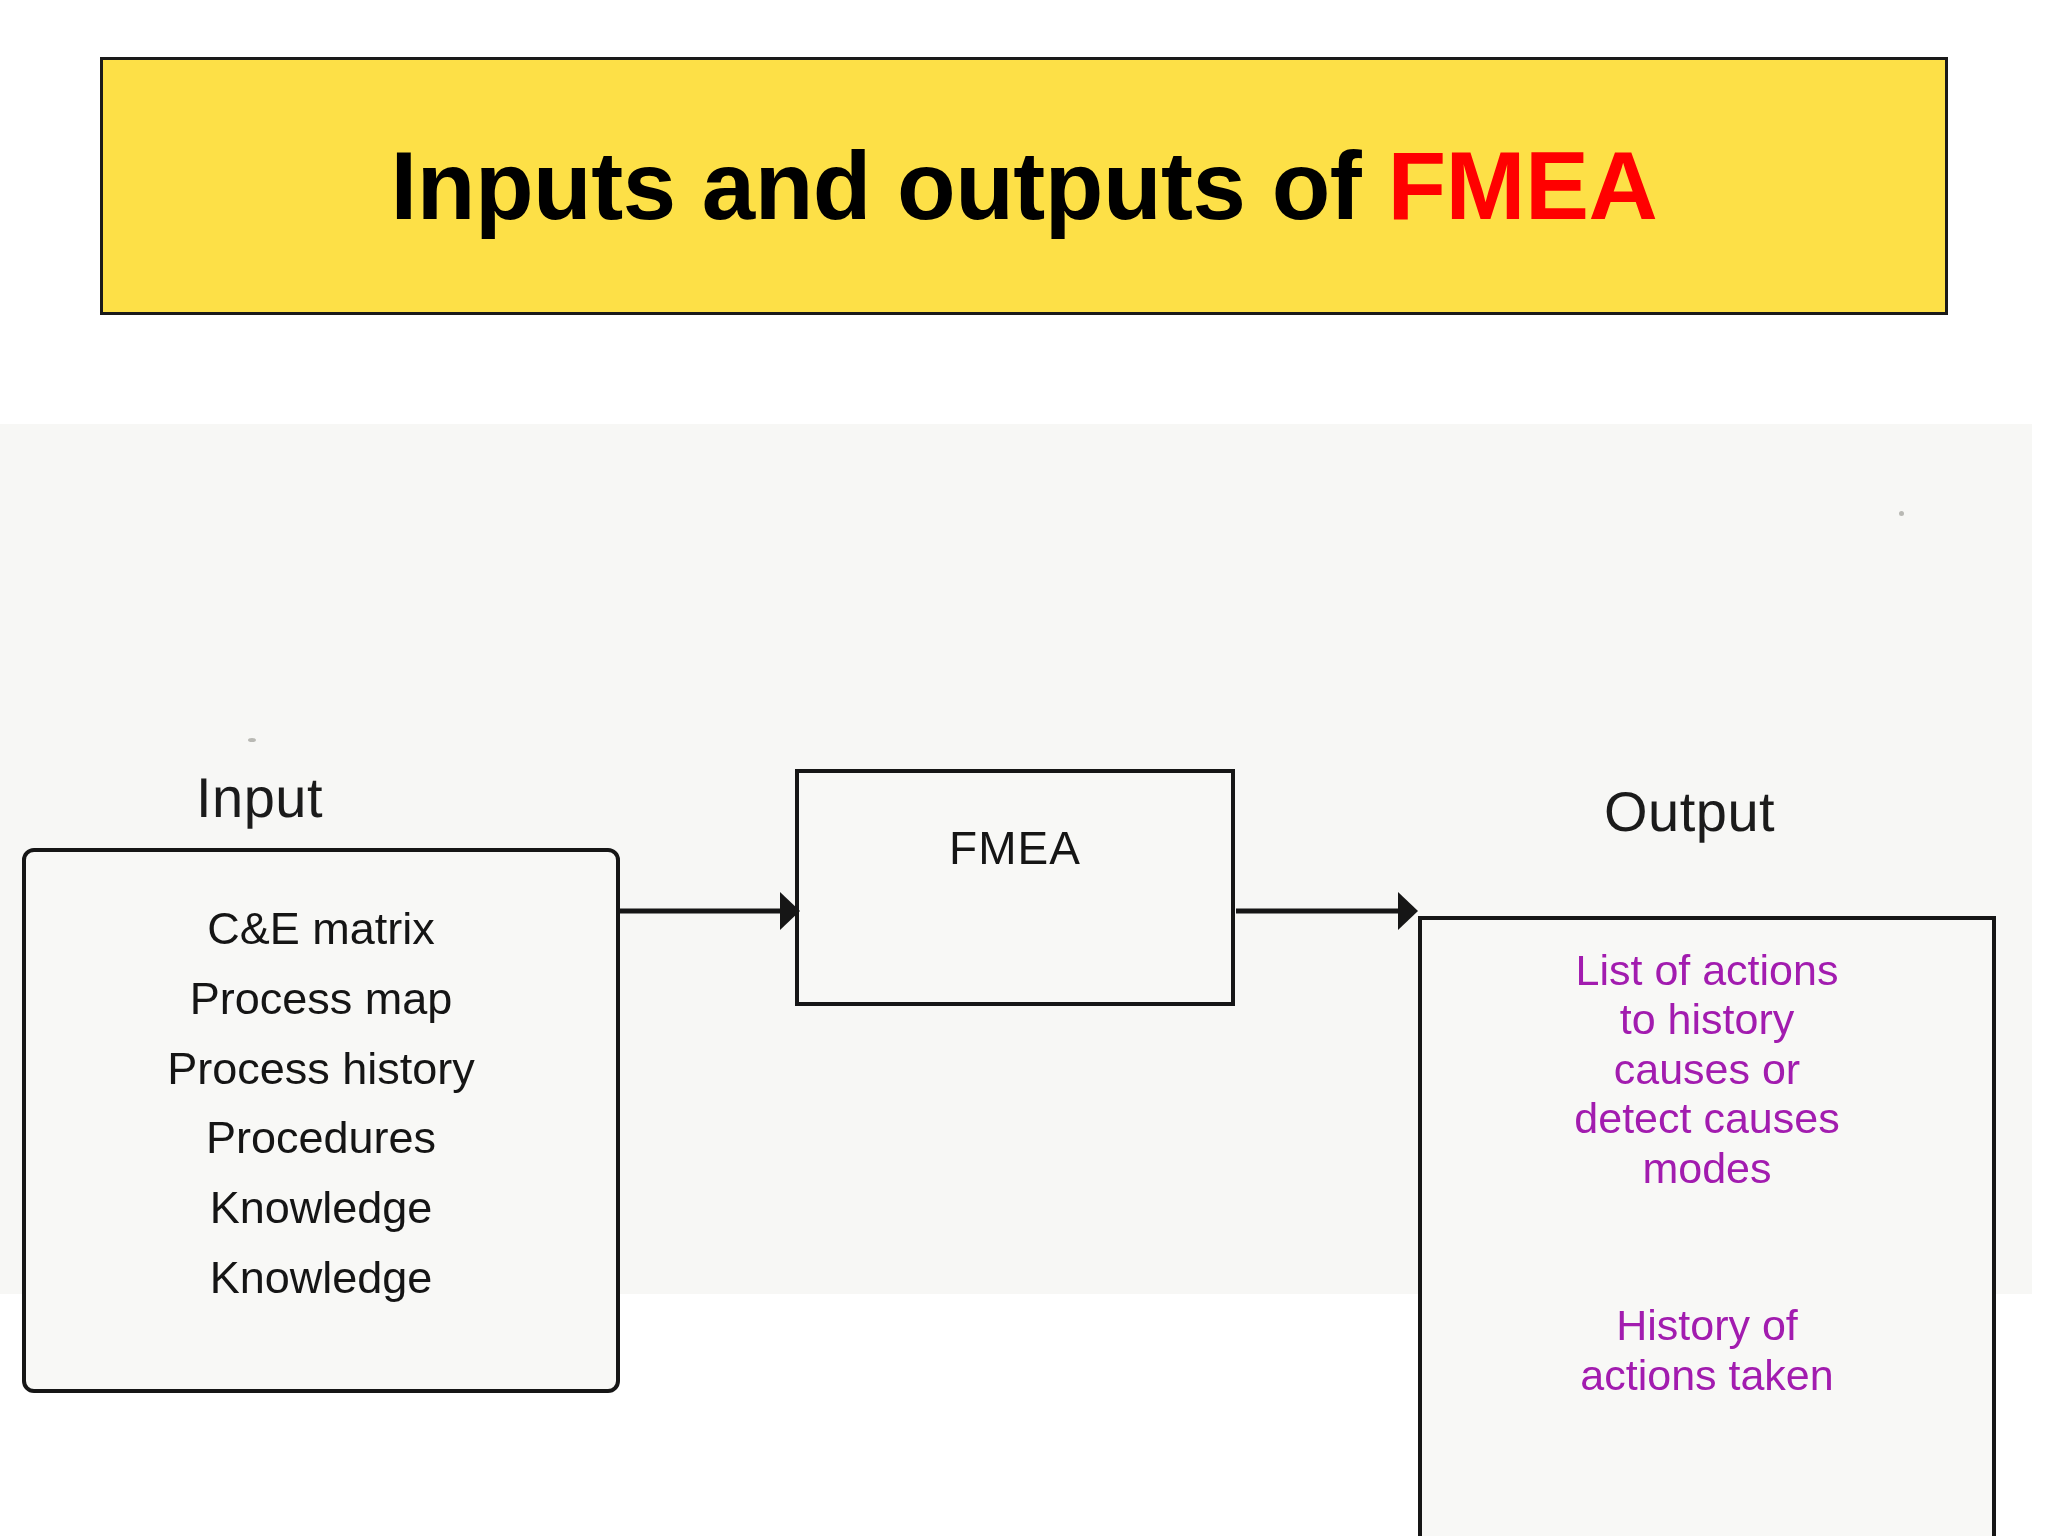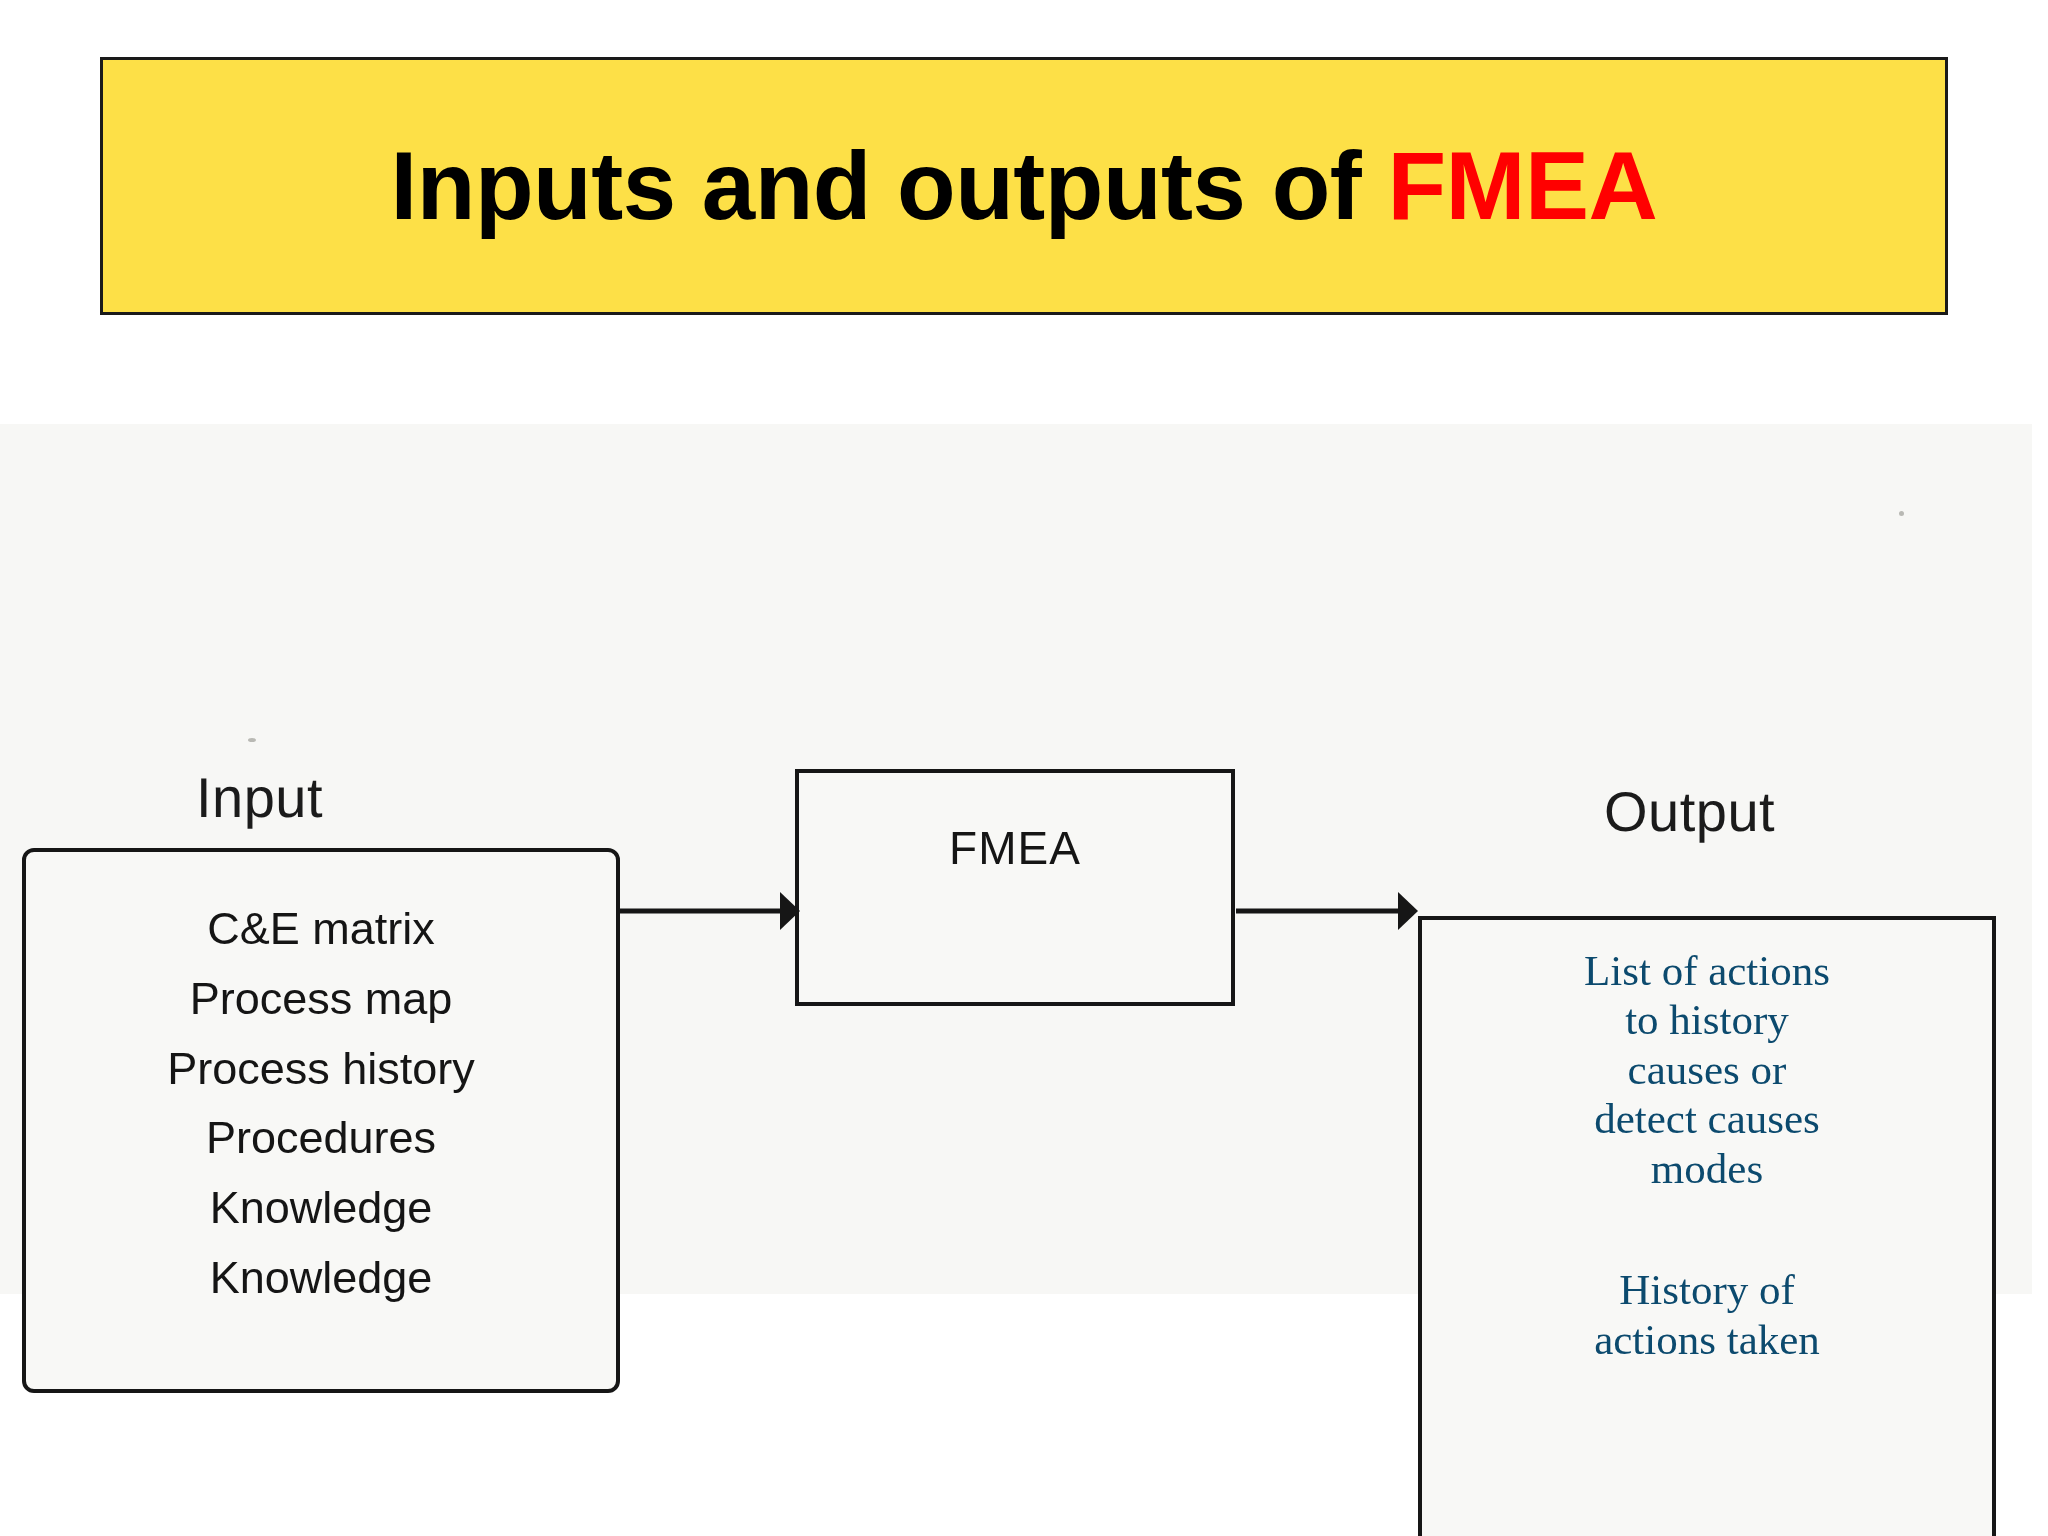--- a/index.html
+++ b/index.html
@@ -127,27 +127,26 @@
     width: 578px;
     height: 773px;
     display: flex;
     flex-direction: column;
     align-items: center;
     padding-top: 26px;
   }
   .out-block {
     text-align: center;
     font-size: 43px;
-    color: #0c4a6e;
+    color: #a21caf;
     line-height: 1.15;
     white-space: nowrap;
-    font-family: Liberation Serif, serif;
   }
   #out-block-2 {
-    margin-top: 72px;
+    margin-top: 108px;
   }
 
   
   #arrows {
     position: absolute;
     left: 0;
     top: 0;
     width: 2032px;
     height: 870px;
     pointer-events: none;

